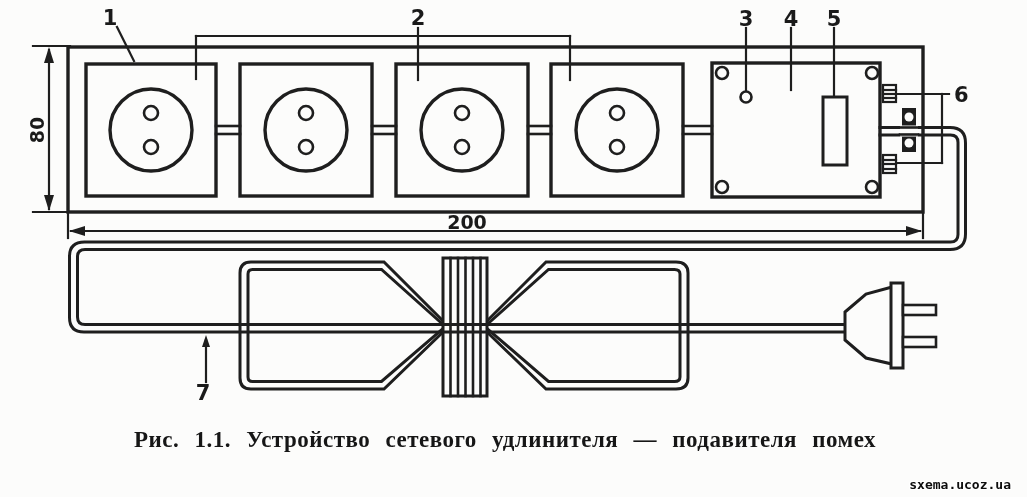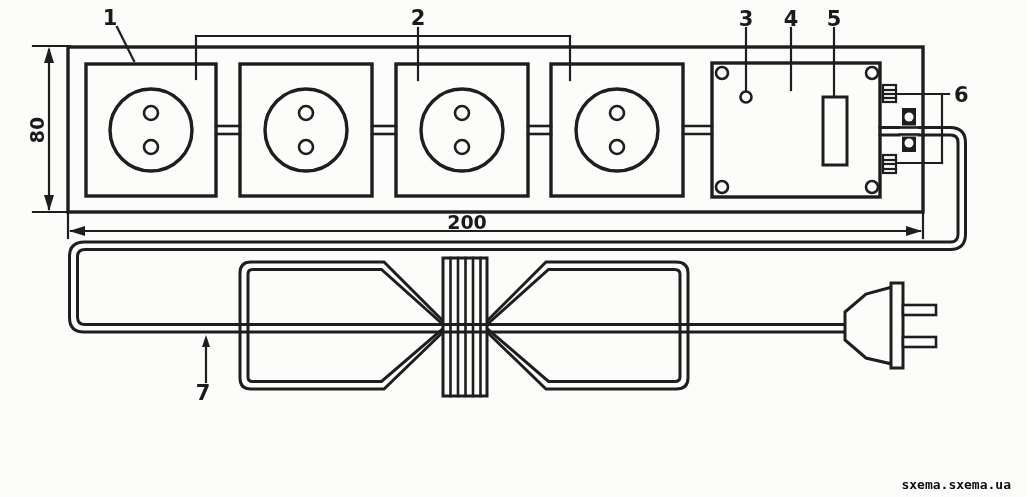--- a/index.html
+++ b/index.html
@@ -186,14 +186,15 @@
     <line class="ln w2" x1="942" y1="163" x2="897" y2="163"></line>
     <text class="callout" x="954" y="102" text-anchor="start">6</text>
   </g>
   <g>
     <line class="ln w2" x1="206" y1="340" x2="206" y2="382"></line>
     <polygon class="fillink" points="206,335 202,347 210,347"></polygon>
     <text class="callout" x="203" y="400" text-anchor="middle">7</text>
   </g>
 </svg>
 
-<div class="watermark">sxema.sxema.ua</div>
+<div class="caption">Рис. 1.1. Устройство сетевого удлинителя — подавителя помех</div>
+<div class="watermark">sxema.ucoz.ua</div>
 </div>
 
 </body></html>

